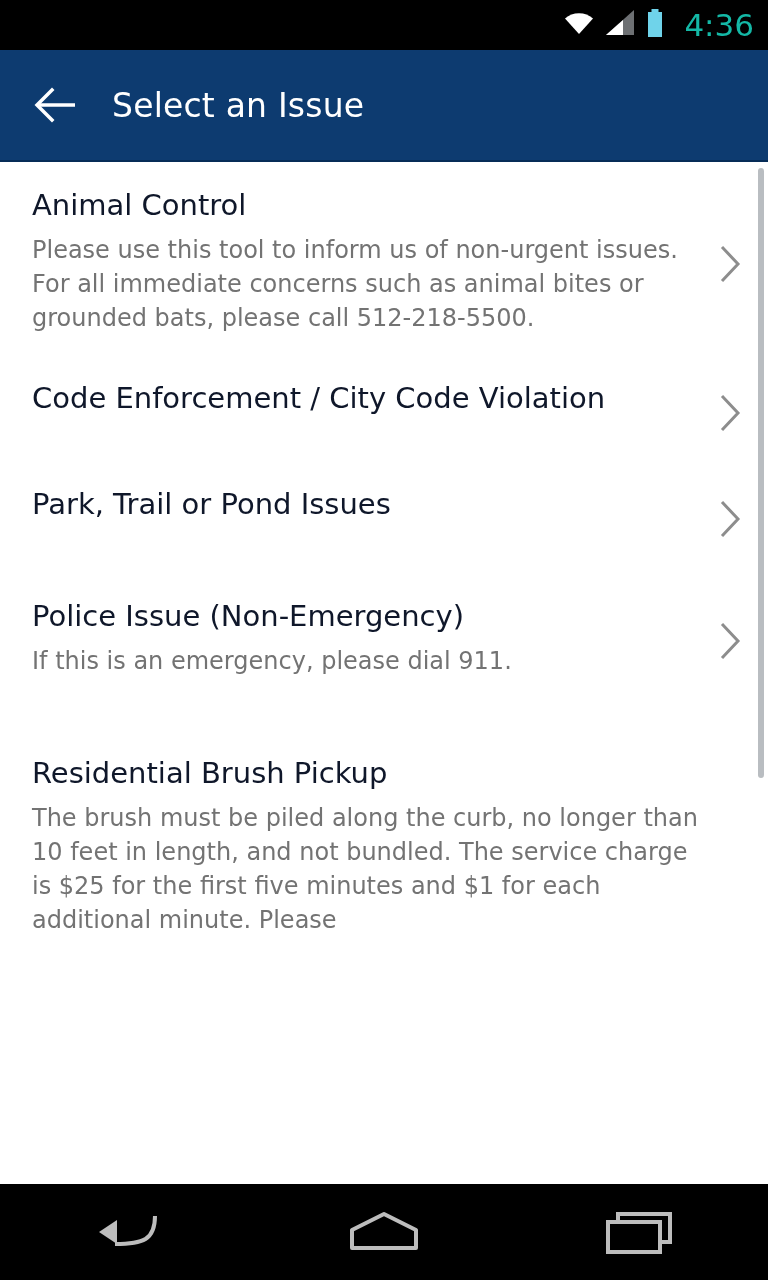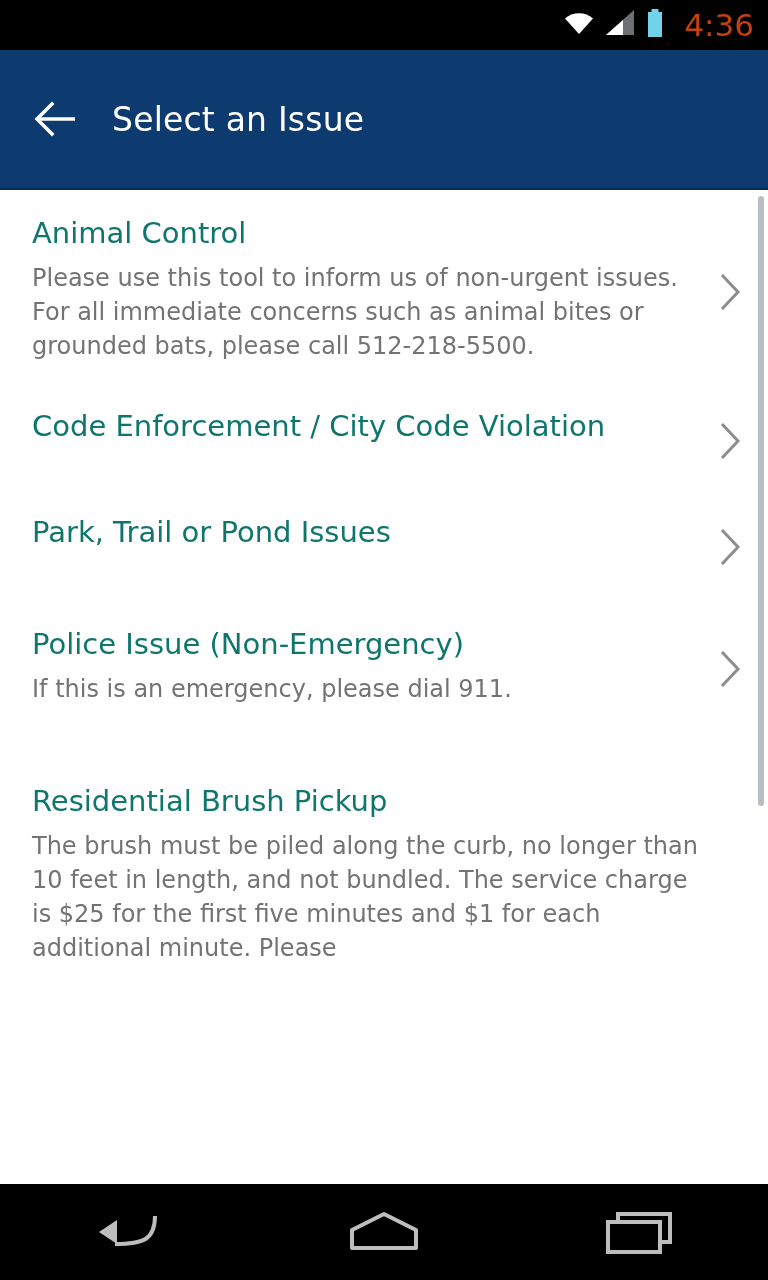--- a/index.html
+++ b/index.html
@@ -31,30 +31,30 @@
   }
   .status-icons {
     display: flex;
     align-items: center;
     gap: 10px;
   }
   .wifi-icon { display: block; }
   .signal-icon { display: block; }
   .battery-icon { display: block; }
   .clock {
-    color: #c2410c;
+    color: #14b8a6;
     font-size: 31px;
     letter-spacing: 0px;
     margin-left: 10px;
     font-family: "DejaVu Sans", sans-serif;
   }
 
   
   .appbar {
-    height: 140px;
+    height: 112px;
     background: #0d3b70;
     display: flex;
     align-items: center;
     padding-left: 32px;
     flex: 0 0 auto;
     border-bottom: 2px solid #062c57;
   }
   .back-arrow {
     width: 48px;
     height: 48px;
@@ -92,21 +92,21 @@
     min-height: 60px;
     margin-bottom: 44px;
     position: relative;
   }
   .row-text {
     flex: 1 1 auto;
     padding-right: 12px;
   }
   .row-title {
     font-size: 29px;
-    color: #0f766e;
+    color: #0f172a;
     line-height: 1.24;
     font-family: "DejaVu Sans", sans-serif;
     font-weight: 400;
   }
   .row-sub {
     font-size: 24px;
     color: #737373;
     line-height: 1.42;
     margin-top: 9px;
     font-family: "DejaVu Sans", sans-serif;

